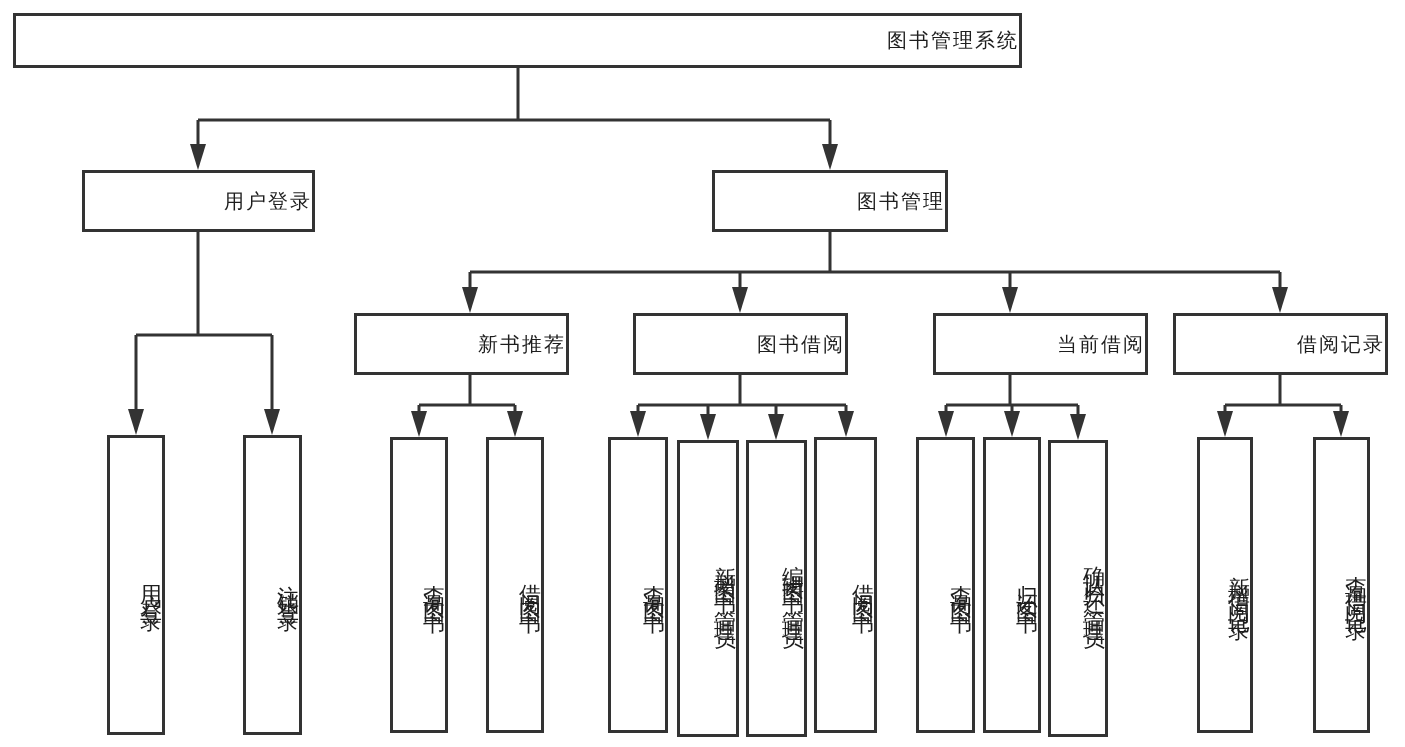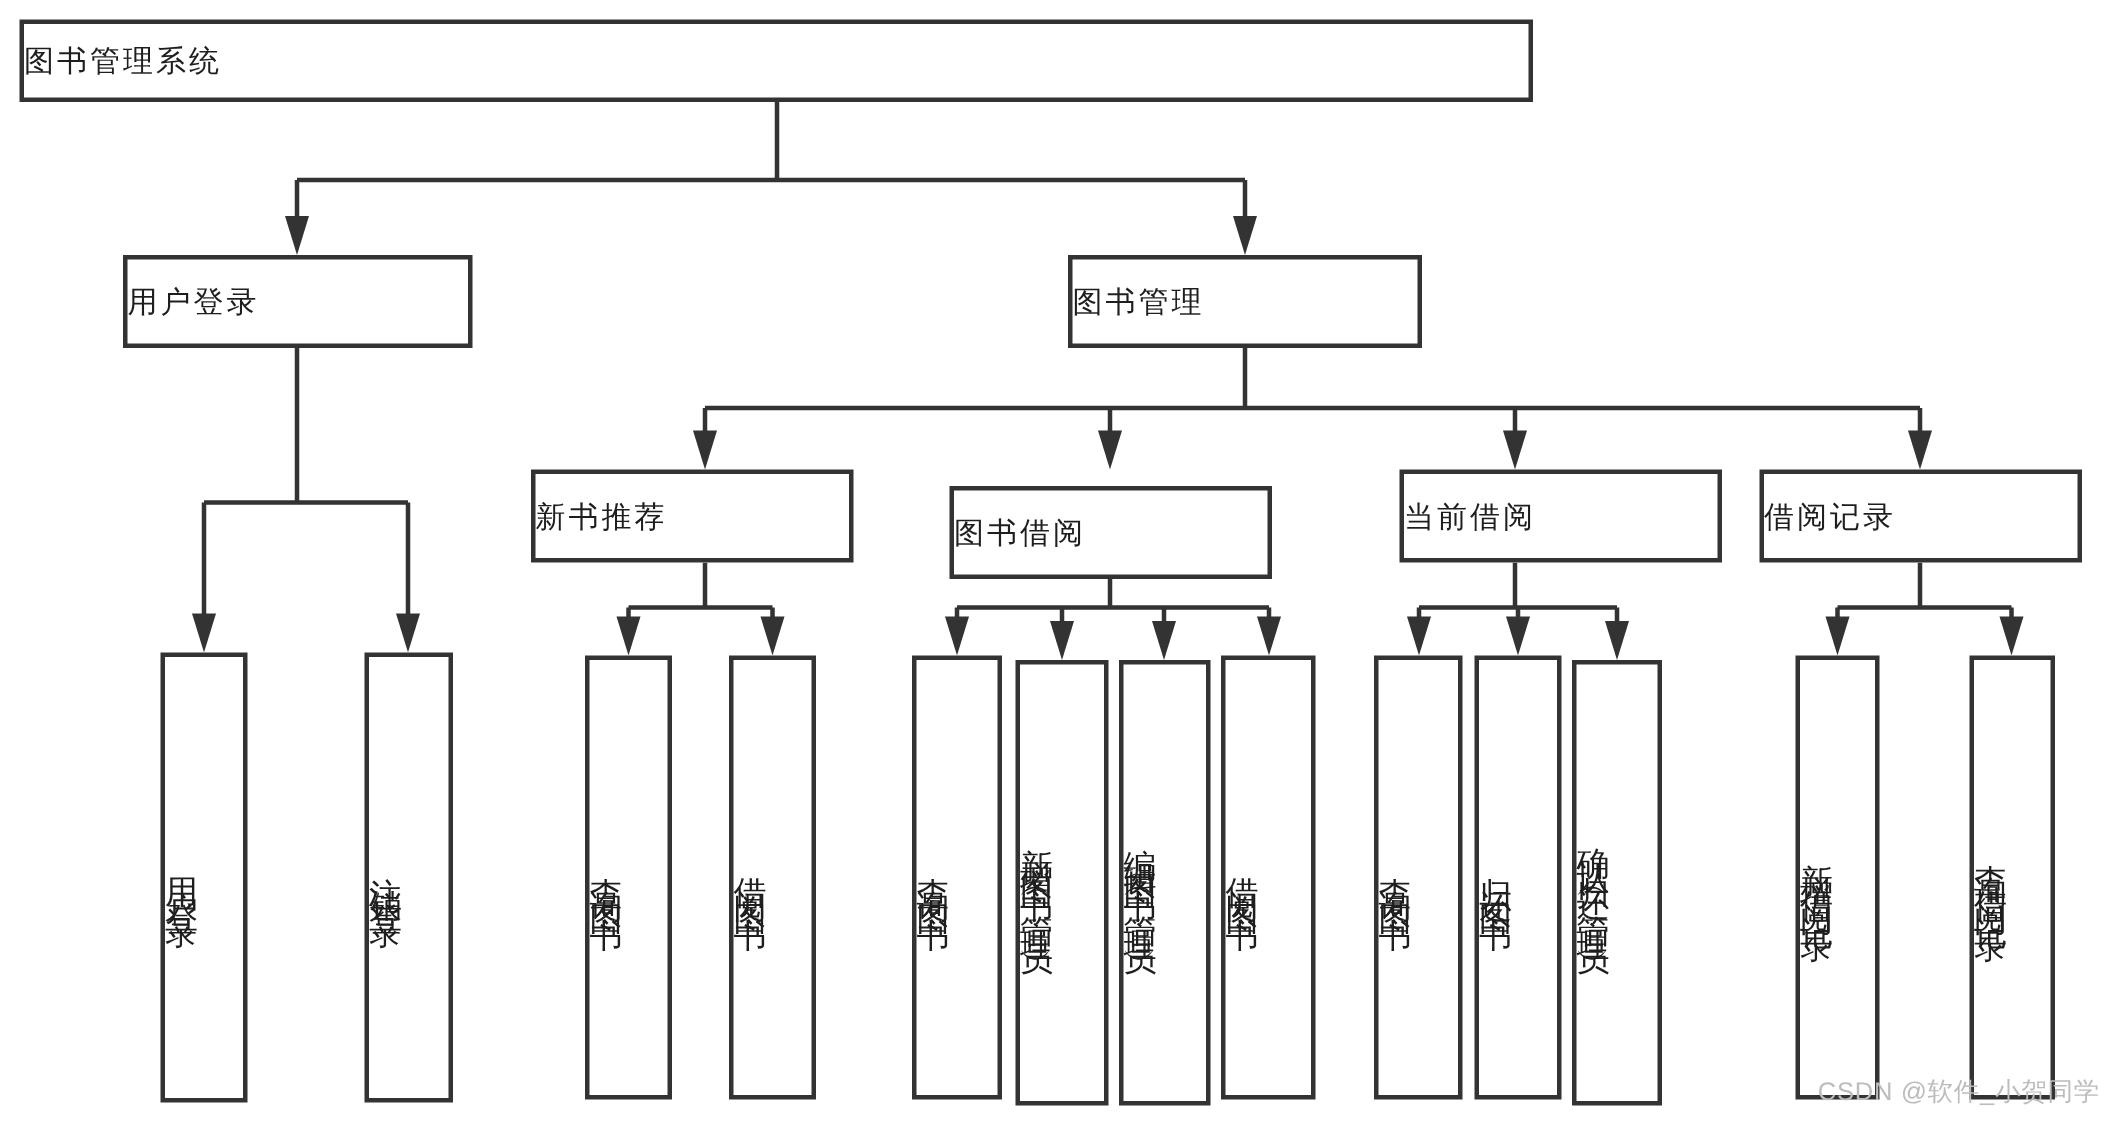--- a/index.html
+++ b/index.html
@@ -12,21 +12,21 @@
     overflow: hidden;
   }
   .stage svg { position: absolute; left: 0; top: 0; }
   .box {
     position: absolute;
     box-sizing: border-box;
     border: 3px solid #333333;
     background: #ffffff;
     display: flex;
     align-items: center;
-    justify-content: flex-start;
+    justify-content: flex-end;
     color: #1e1e1e;
   }
   .hlabel {
     font-size: 20px;
     letter-spacing: 2px;
     white-space: nowrap;
   }
   .vtext {
     writing-mode: vertical-rl;
     text-orientation: mixed;
@@ -90,21 +90,21 @@
   <div class="box" style="left:82px; top:170px; width:233px; height:62px;">
     <span class="hlabel">用户登录</span>
   </div>
   <div class="box" style="left:712px; top:170px; width:236px; height:62px;">
     <span class="hlabel">图书管理</span>
   </div>
 
   <div class="box" style="left:354px; top:313px; width:215px; height:62px;">
     <span class="hlabel">新书推荐</span>
   </div>
-  <div class="box" style="left:633px; top:324px; width:215px; height:62px;">
+  <div class="box" style="left:633px; top:313px; width:215px; height:62px;">
     <span class="hlabel">图书借阅</span>
   </div>
   <div class="box" style="left:903px; top:313px; width:215px; height:62px;margin-left:30px;">
     <span class="hlabel">当前借阅</span>
   </div>
   <div class="box" style="left:1173px; top:313px; width:215px; height:62px;">
     <span class="hlabel">借阅记录</span>
   </div>
 
   <div class="box" style="left:107px; top:435px; width:58px; height:300px;">
@@ -144,15 +144,14 @@
     <span class="vtext">确认归还（管理员）</span>
   </div>
 
   <div class="box" style="left:1197px; top:437px; width:56px; height:296px;">
     <span class="vtext">新增借阅记录</span>
   </div>
   <div class="box" style="left:1313px; top:437px; width:57px; height:296px;">
     <span class="vtext">查询借阅记录</span>
   </div>
 
-  <div class="watermark">CSDN @软件_小贺同学</div>
 
 </div>
 
 </body></html>

